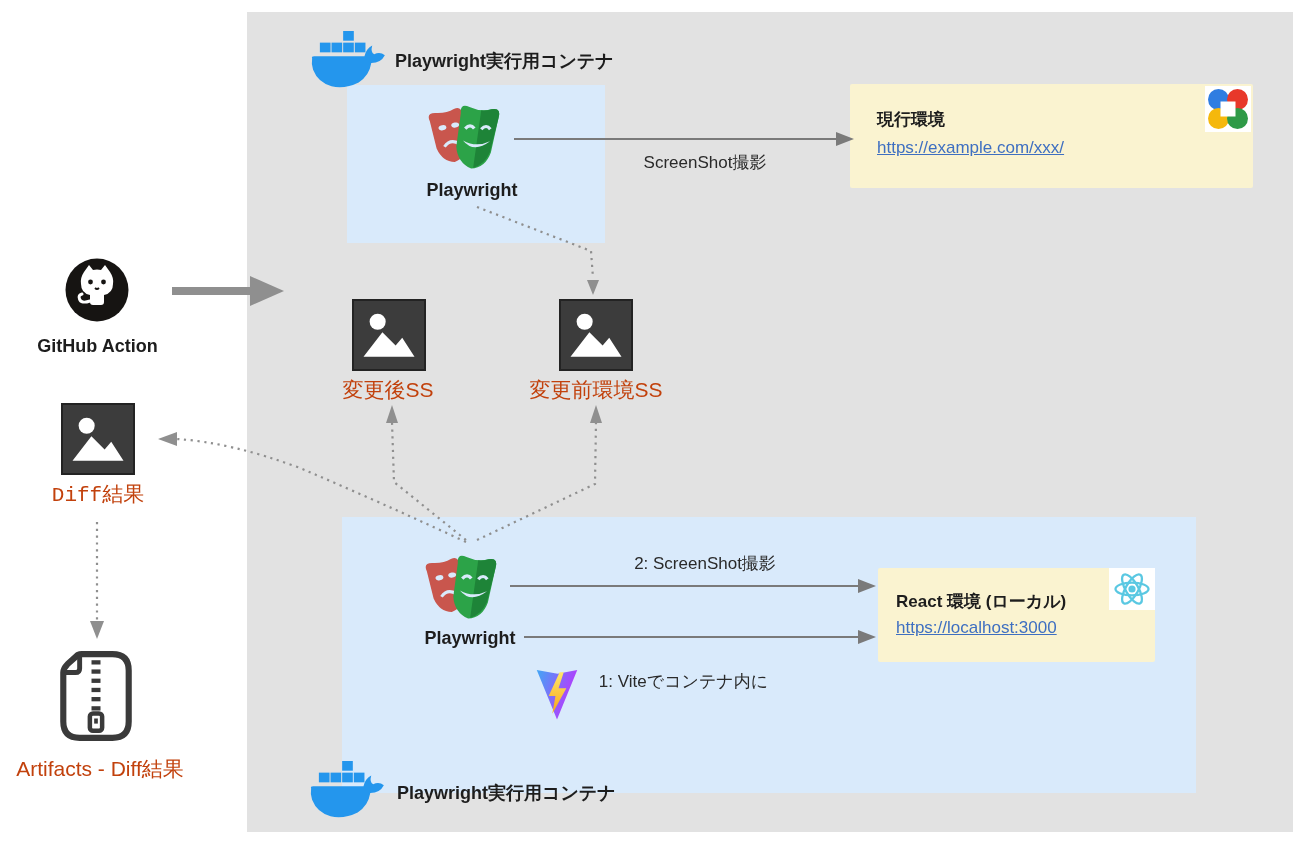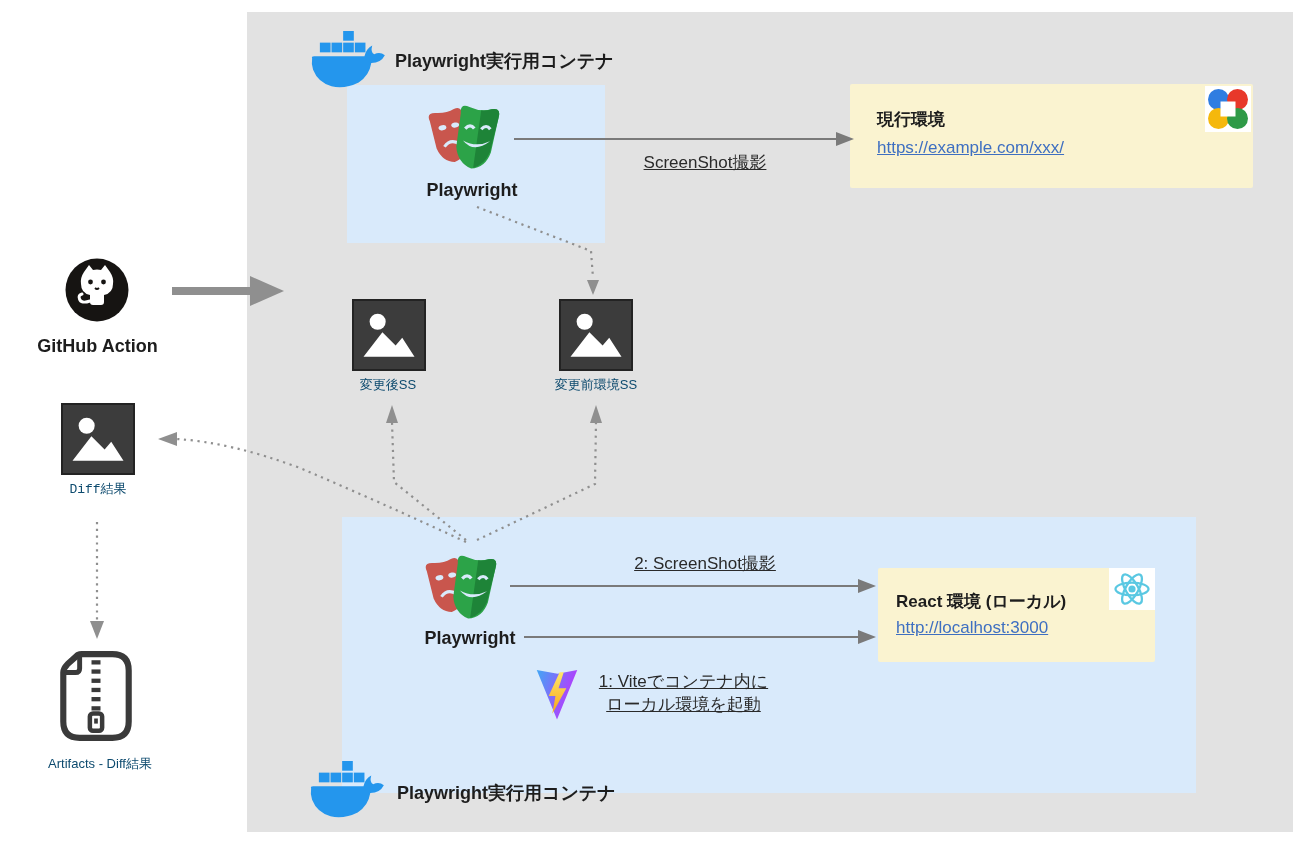--- a/index.html
+++ b/index.html
@@ -6,26 +6,26 @@
     --canvasbg:#e2e2e2; --containerbg:#d9eafb; --envbg:#faf3d0;
     --link:#3e6fc1; --arrow:#7a7a7a; --dotted:#8f8f8f; --ink:#1d1d1d;
   }
   html,body{margin:0;padding:0;background:#fff;}
   .stage{position:relative;width:1300px;height:845px;background:#fff;overflow:hidden;
          font-family:"Liberation Sans","DejaVu Sans",sans-serif;color:var(--ink);}
   .abs{position:absolute;}
   .canvas{background:var(--canvasbg);}
   .container-box{background:var(--containerbg);}
   .env-box{background:var(--envbg);border-radius:2px;}
-  .lbl{font-size:13px;color:#0c4a6e;}
+  .lbl{font-size:21px;color:#c2410c;}
   .title{font-size:18px;font-weight:700;color:var(--ink);}
   .boxtitle{font-size:17px;font-weight:700;color:var(--ink);}
   .link{font-size:17px;color:var(--link);text-decoration:underline;cursor:pointer;}
   .center{text-align:center;}
-  .note{font-size:17px;color:#2a2a2a;text-decoration:underline;}
+  .note{font-size:17px;color:#2a2a2a;}
   .ssicon{width:74px;height:72px;background:#3c3c3c;border:2px solid #232323;box-sizing:border-box;}
   svg{display:block;}
   .connectors{pointer-events:none;z-index:5;}
   .z6{z-index:6;} .z2{z-index:2;} .z1{z-index:1;} .z3{z-index:3;}
 </style>
 </head>
 <body>
 
 <div class="stage">
 
@@ -44,21 +44,21 @@
         <circle cx="32.5" cy="13.5" r="10.5" fill="#e8382a"></circle>
         <circle cx="13.5" cy="32.5" r="10.5" fill="#f5b80c"></circle>
         <circle cx="32.5" cy="32.5" r="10.5" fill="#2f9a47"></circle>
         <rect x="15.5" y="15.5" width="15" height="15" fill="#fff"></rect>
       </svg>
     </div>
   </div>
 
   <div class="abs env-box z3" style="left:878px;top:568px;width:277px;height:94px;text-align:right;">
     <div class="abs boxtitle" style="left:18px;top:22px;">React 環境 (ローカル)</div>
-    <a class="abs link" style="left:18px;top:50px;">http://localhost:3000</a>
+    <a class="abs link" style="left:18px;top:50px;">https://localhost:3000</a>
     <div class="abs" style="right:0px;top:0px;width:46px;height:42px;background:#fff;">
       <svg width="46" height="42" viewBox="0 0 46 42">
         <g transform="translate(23,21)" stroke="#5ac8e2" stroke-width="2.3" fill="none">
           <ellipse rx="16.5" ry="6.3"></ellipse>
           <ellipse rx="16.5" ry="6.3" transform="rotate(60)"></ellipse>
           <ellipse rx="16.5" ry="6.3" transform="rotate(120)"></ellipse>
         </g>
         <circle cx="23" cy="21" r="3.6" fill="#5ac8e2"></circle>
       </svg>
     </div>
@@ -216,21 +216,20 @@
           <stop offset="0" stop-color="#ffe76a"></stop>
             <stop offset="1" stop-color="#f7a51b"></stop>
         </linearGradient>
       </defs>
       <path d="M0.5 3 L20 50.5 L39.5 3 L20.5 6.4 Z" fill="url(#vg)"></path>
       <path d="M22.5 5 L12 28 H18.5 L15.5 45 L29 20.5 H21.5 L26.5 5 Z" fill="url(#bg2)"></path>
     </svg>
   </div>
   <div class="abs note center z6" style="left:586px;top:670px;width:195px;line-height:23px;">
     <div>1: Viteでコンテナ内に</div>
-    <div>ローカル環境を起動</div>
   </div>
 
   <div class="abs z6" style="left:309px;top:761px;width:76px;height:64px;">
     <svg width="76" height="64" viewBox="0 0 78 66">
       <g fill="#2496ed">
         <rect x="34" y="0" width="11" height="10"></rect>
         <rect x="10" y="12" width="11" height="10"></rect>
           <rect x="22" y="12" width="11" height="10"></rect>
         <rect x="34" y="12" width="11" height="10"></rect>
           <rect x="46" y="12" width="11" height="10"></rect>

